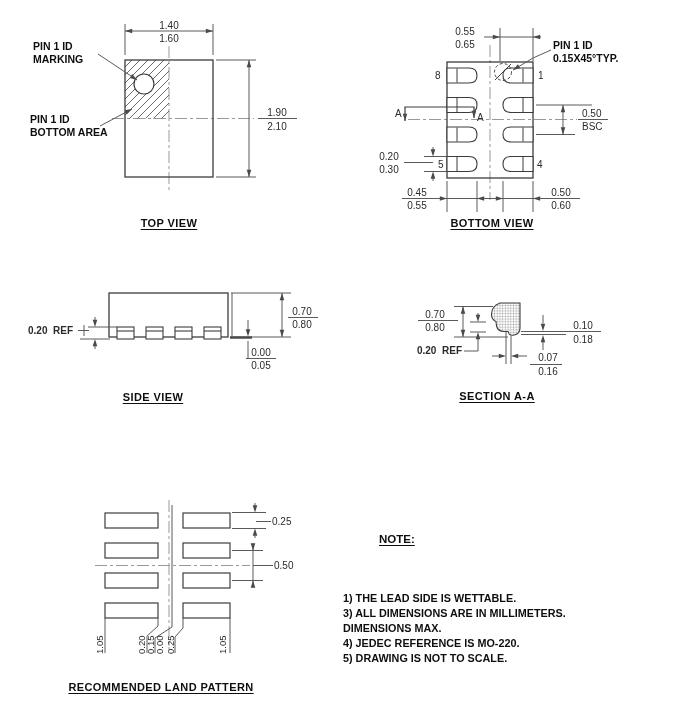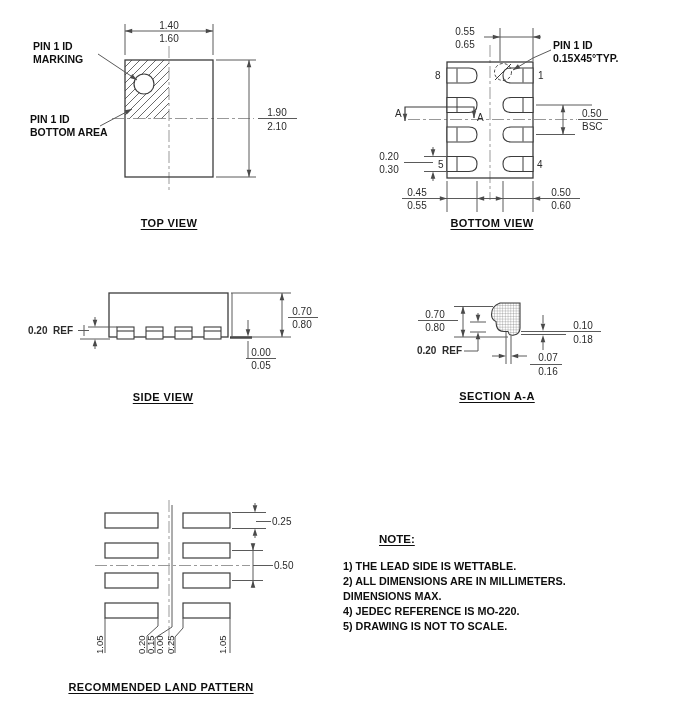--- a/index.html
+++ b/index.html
@@ -10,21 +10,21 @@
   .c{text-align:center;}
   .r{text-align:right;}
   .pre{white-space:pre;font-weight:bold;}
   .b{position:absolute;font:bold 10.5px/1.2 "Liberation Sans",sans-serif;color:#0e0e0e;}
   .title{position:absolute;font:bold 11px/1.2 "Liberation Sans",sans-serif;color:#0e0e0e;
          text-align:center;text-decoration:underline;text-underline-offset:2px;letter-spacing:.4px;}
   .rot{position:absolute;width:30px;text-align:center;font:9.5px/1 "Liberation Sans",sans-serif;
        color:#2b2b2b;transform:rotate(-90deg);}
   .note-title{position:absolute;font:bold 11.5px/1.2 "Liberation Sans",sans-serif;color:#0e0e0e;
          text-decoration:underline;text-underline-offset:2px;padding-left:36px;}
-  .notes{position:absolute;font:bold 10.8px/15px "Liberation Sans",sans-serif;color:#0e0e0e;}
+  .notes{position:absolute;font:bold 10.8px/15px "Liberation Sans",sans-serif;color:#0e0e0e;margin-top:32px;}
 </style>
 </head>
 <body>
 
 <div id="page">
 
 <svg id="draw" width="680" height="725" viewBox="0 0 680 725">
   <defs>
     <path id="aR" d="M0,0 L-7.2,-2.3 L-7.2,2.3 Z"></path>
     <path id="aL" d="M0,0 L7.2,-2.3 L7.2,2.3 Z"></path>
@@ -262,21 +262,21 @@
 <span class="t c" style="left:397px;top:200px;width:40px">0.55</span>
 <span class="t c" style="left:541px;top:187px;width:40px">0.50</span>
 <span class="t c" style="left:541px;top:200px;width:40px">0.60</span>
 <span class="title" style="left:442px;top:217px;width:100px">BOTTOM VIEW</span>
 
 <span class="t pre" style="left:28px;top:325px">0.20  REF</span>
 <span class="t c" style="left:287px;top:306px;width:30px">0.70</span>
 <span class="t c" style="left:287px;top:319px;width:30px">0.80</span>
 <span class="t c" style="left:246px;top:347px;width:30px">0.00</span>
 <span class="t c" style="left:246px;top:360px;width:30px">0.05</span>
-<span class="title" style="left:113px;top:391px;width:100px">SIDE VIEW</span>
+<span class="title" style="left:103px;top:391px;width:100px">SIDE VIEW</span>
 
 <span class="t c" style="left:415px;top:309px;width:40px">0.70</span>
 <span class="t c" style="left:415px;top:322px;width:40px">0.80</span>
 <span class="t r pre" style="left:402px;top:345px;width:60px">0.20  REF</span>
 <span class="t c" style="left:565px;top:320px;width:36px">0.10</span>
 <span class="t c" style="left:565px;top:334px;width:36px">0.18</span>
 <span class="t c" style="left:528px;top:352px;width:40px">0.07</span>
 <span class="t c" style="left:528px;top:366px;width:40px">0.16</span>
 <span class="title" style="left:447px;top:390px;width:100px">SECTION A-A</span>
 
@@ -286,19 +286,19 @@
 <span class="rot" style="left:127px;top:640px">0.20</span>
 <span class="rot" style="left:136px;top:640px">0.15</span>
 <span class="rot" style="left:145px;top:640px">0.00</span>
 <span class="rot" style="left:156px;top:640px">0.25</span>
 <span class="rot" style="left:208px;top:640px">1.05</span>
 <span class="title" style="left:56px;top:681px;width:210px">RECOMMENDED LAND PATTERN</span>
 
 <span class="note-title" style="left:343px;top:533px">NOTE:</span>
 <div class="notes" style="left:343px;top:559px;width:300px">
   <div>1) THE LEAD SIDE IS WETTABLE.</div>
-  <div>2) ALL DIMENSIONS ARE IN MILLIMETERS.</div>
+  <div>3) ALL DIMENSIONS ARE IN MILLIMETERS.</div>
   <div>DIMENSIONS MAX.</div>
   <div>4) JEDEC REFERENCE IS MO-220.</div>
   <div>5) DRAWING IS NOT TO SCALE.</div>
 </div>
 
 </div>
 
 </body></html>

